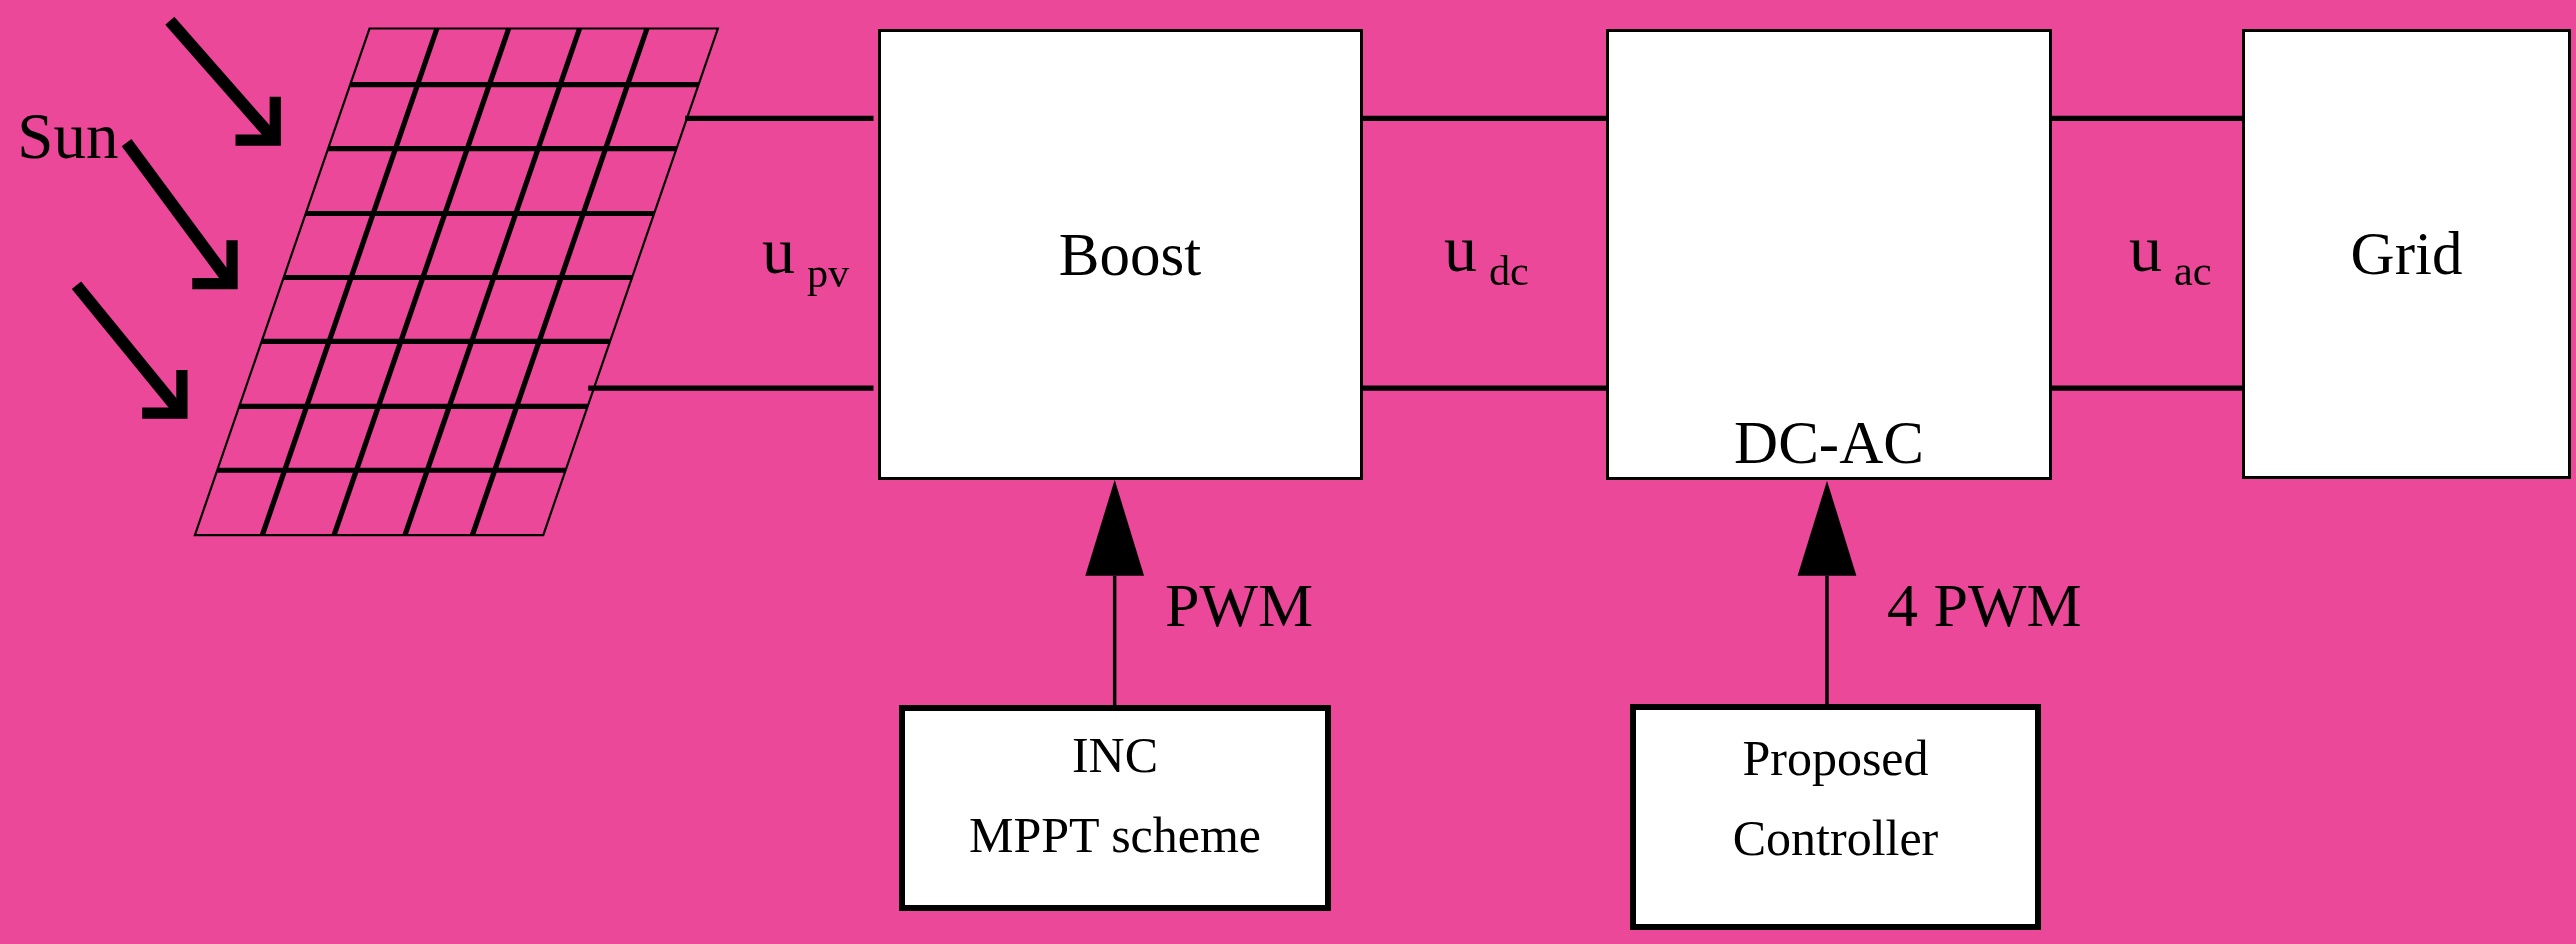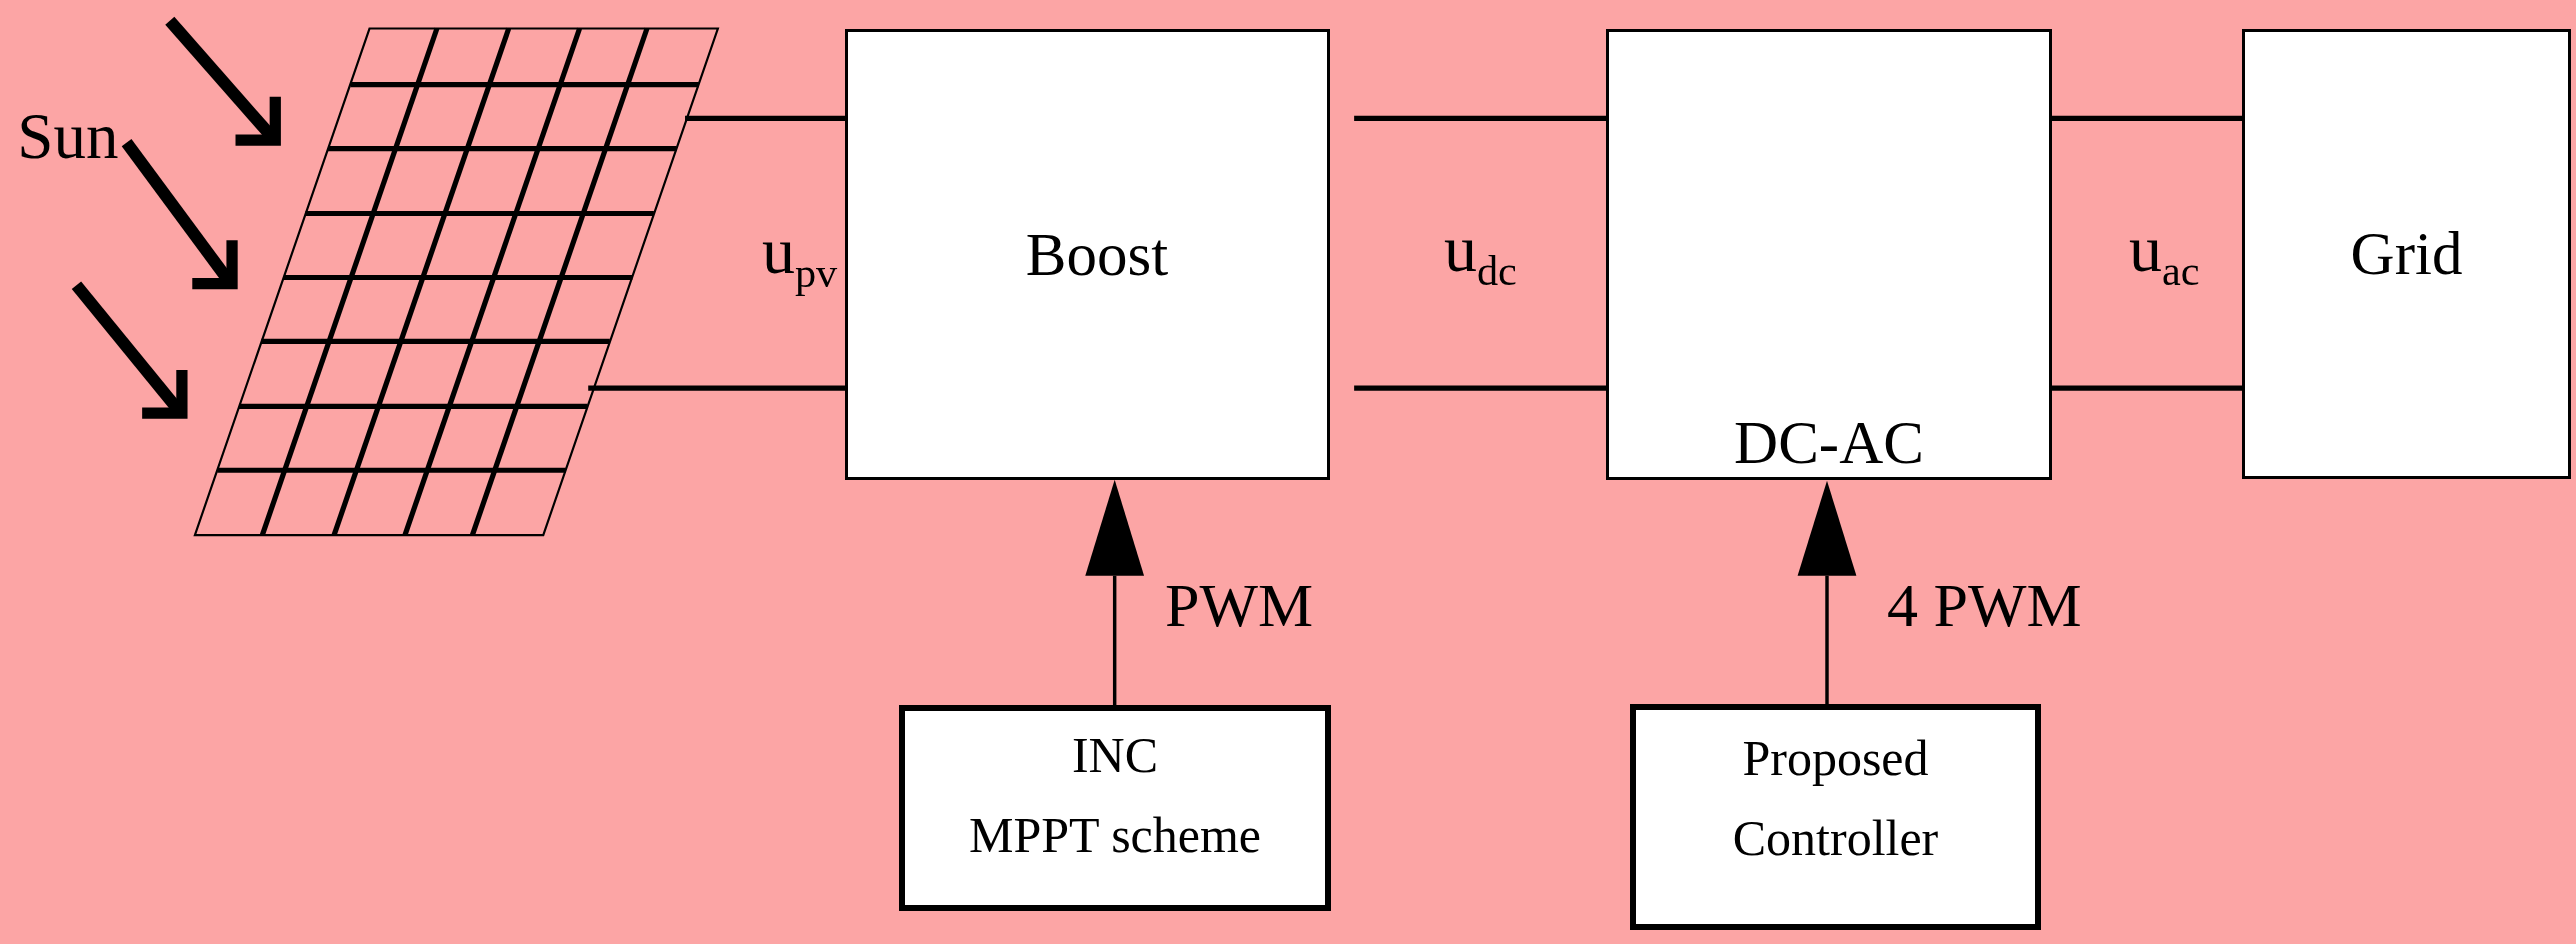--- a/index.html
+++ b/index.html
@@ -1,20 +1,20 @@
 <!DOCTYPE html>
 <html style="font-size:14px"><head>
 <meta charset="utf-8">
 <style>
   html, body { margin: 0; padding: 0; background: #ffffff; }
   .canvas {
     position: relative;
     width: 2576px;
     height: 944px;
-    background: #fca5a5;
+    background: #ec4899;
     font-family: "Liberation Serif", "DejaVu Serif", serif;
     color: #000000;
     overflow: hidden;
   }
   .gfx { position: absolute; left: 0; top: 0; }
 
   .box {
     position: absolute;
     box-sizing: border-box;
     border: 3.5px solid #000000;
@@ -27,30 +27,30 @@
     font-size: 61px;
     line-height: 69px;
     white-space: nowrap;
   }
   .box.small {
     border-width: 6px;
     justify-content: flex-start;
     font-size: 50px;
     line-height: 80px;
   }
-  .box.boost      { left: 845px; top: 28.5px;  width: 485px; height: 451px; padding-left: 19px; }
+  .box.boost      { left: 878px; top: 28.5px;  width: 485px; height: 451px; padding-left: 19px; }
   .box.inverter   { left: 1606px; top: 28.5px;  width: 446px; height: 451px; justify-content: flex-end; }
   .box.grid       { left: 2242px; top: 28.5px;  width: 329px; height: 450px; }
   .box.mppt       { left: 899px; top: 705px; width: 432px; height: 206px; padding-top: 4.3px; }
   .box.controller { left: 1630px; top: 704px; width: 411px; height: 226px; padding-top: 7.8px; text-align: right; }
 
   .lbl { position: absolute; white-space: nowrap; }
   .sun-lbl { left: 17.3px;  top: 104px; font-size: 65px; line-height: 1; }
   .sig     { font-size: 66px; line-height: 1; }
-  .sig sub { font-size: 0.64em; line-height: 0; }
+  .sig sub { font-size: 0.64em; line-height: 0; margin-left: 12px; }
   .sig.upv { left: 762px;  top: 218px; }
   .sig.udc { left: 1444px; top: 216px; }
   .sig.uac { left: 2129px; top: 216px; }
   .ann     { font-size: 62px; line-height: 1; }
   .ann.pwm  { left: 1165px; top: 574px; }
   .ann.fpwm { left: 1887px; top: 574px; }
 </style>
 </head>
 <body>
 

